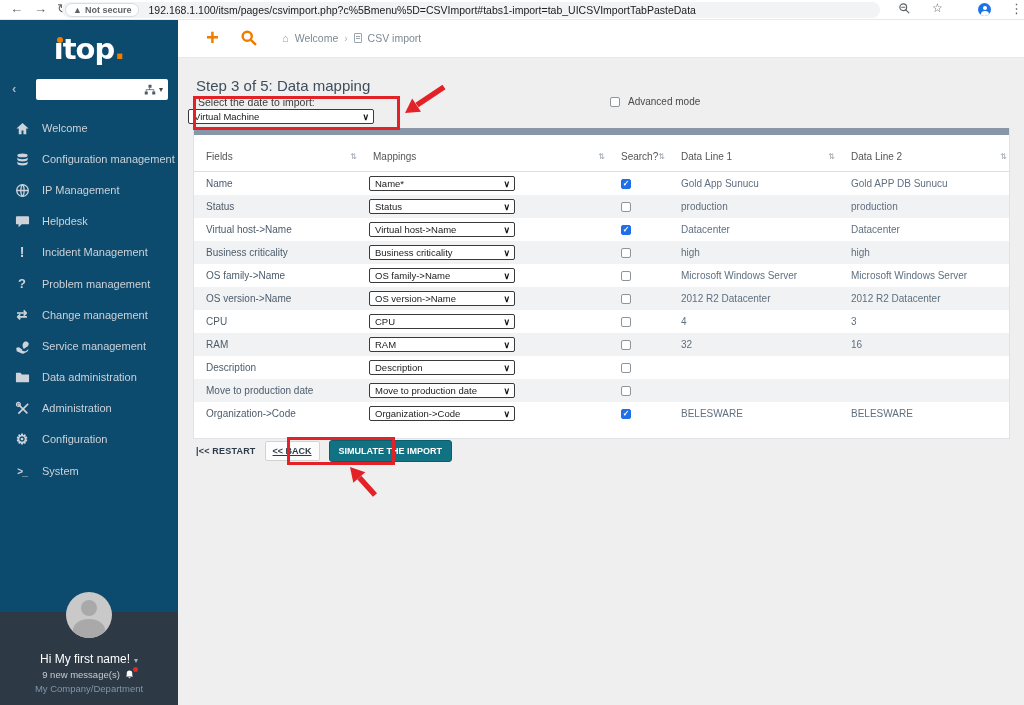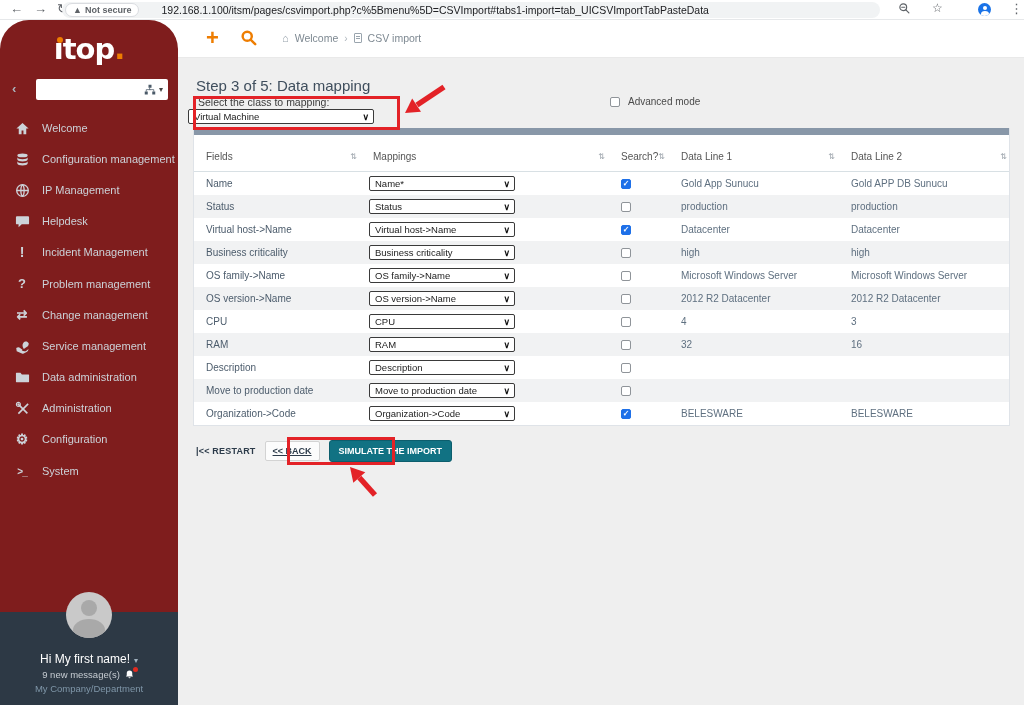--- a/index.html
+++ b/index.html
@@ -3,25 +3,25 @@
 <meta charset="utf-8">
 <style>
   * { margin:0; padding:0; box-sizing:border-box; }
   html,body { width:1024px; height:705px; font-family:"Liberation Sans",sans-serif; background:#fff; overflow:hidden; }
 
   
   #browser-bar { position:absolute; top:0; left:0; width:1024px; height:20px; background:#fff; border-bottom:1px solid #e6e8ea; z-index:5; }
   .nav-ic { position:absolute; top:1px; font-size:13px; color:#5f6368; cursor:default; }
   #omnibox { position:absolute; left:62px; top:2px; width:818px; height:16px; background:#f1f3f4; border-radius:8px; display:flex; align-items:center; }
   #security-chip { display:flex; align-items:center; gap:3px; background:#fff; border:1px solid #dadce0; border-radius:8px; height:14px; padding:0 7px; margin-left:3px; font-size:9px; font-weight:bold; color:#5f6368; }
-  #url-text { font-size:10.5px; color:#202124; margin-left:22px; white-space:nowrap; }
+  #url-text { font-size:10.5px; color:#202124; margin-left:9px; white-space:nowrap; }
   .warn-ic { font-size:9px; color:#5f6368; }
 
   
-  #sidebar { position:absolute; top:20px; left:0; width:178px; height:685px; background:#7f1d1d; z-index:4;border-radius:29px; }
+  #sidebar { position:absolute; top:20px; left:0; width:178px; height:685px; background:#0c4a6e; z-index:4; }
   #logo { position:relative; height:58px; display:flex; align-items:center; justify-content:center; }
   #logo .logo-word { position:relative; font-family:"DejaVu Sans",sans-serif; font-weight:bold; font-size:29px; color:#fff; letter-spacing:-1px; }
   #logo .i-dot { position:absolute; left:3px; top:5px; width:6px; height:6px; border-radius:50%; background:#ee7d01; }
   #logo .end-dot { color:#ee7d01; }
   #sidebar-search-row { position:relative; height:28px; }
   #collapse-icon { position:absolute; left:12px; top:3px; color:#aab4bd; font-size:13px; font-weight:bold; }
   #org-selector { position:absolute; left:36px; top:1px; width:132px; height:21px; background:#fff; border-radius:2px; display:flex; align-items:center; justify-content:flex-end; padding-right:5px; gap:3px; }
   #org-selector .caret { font-size:8px; color:#444; }
   #menu { position:absolute; top:92px; left:0; width:178px; }
   .menu-item { height:31.2px; display:flex; align-items:center; cursor:pointer; }
@@ -57,21 +57,21 @@
   .fake-select { background:#fff; border:1px solid #3a3a3a; border-radius:2px; display:flex; align-items:center; padding:0 4px 0 5px; font-size:9.5px; color:#222; cursor:pointer; }
   .fake-select .caret { margin-left:auto; font-size:9px; font-weight:bold; color:#111; }
   #class-select { position:absolute; left:10px; top:51px; width:186px; height:15px; }
   #advanced-wrap { position:absolute; left:432px; top:38px; display:flex; align-items:center; gap:8px; }
   .checkbox { width:10px; height:10px; border:1px solid #8f9499; border-radius:2px; background:#fff; display:inline-flex; align-items:center; justify-content:center; cursor:pointer; flex:none; }
   .checkbox.checked { background:#1e70e8; border-color:#1e70e8; color:#fff; font-size:8px; font-weight:bold; }
   .checkbox.checked::after { content:"✓"; line-height:1; }
   #advanced-label { font-size:10px; color:#4a4a4a; }
 
   
-  #mapping-table { position:absolute; left:15px; top:70px; width:817px; background:#fff; border:1px solid #dfe3e8; border-top:none; }
+  #mapping-table { position:absolute; left:15px; top:70px; width:817px; background:#fff; border:1px solid #dfe3e8; border-top:none; padding-bottom:13px; }
   #table-topbar { height:7px; background:#8897a8; }
   .tgrid { display:grid; grid-template-columns:167px 248px 60px 170px 172px; align-items:center; }
   #thead { height:31px; border-bottom:1px solid #d8e0e4; margin-top:6px; }
   .th { display:flex; align-items:center; height:100%; padding-left:12px; padding-right:4px; font-size:10px; color:#555; }
   .sort-icon { margin-left:auto; font-size:8px; color:#9aa2aa; cursor:pointer; }
   .trow { height:23px; font-size:10px; color:#4c5c6c; }
   .trow.alt { background:#f1f2f3; }
   .cell { padding-left:12px; display:flex; align-items:center; overflow:hidden; white-space:nowrap; }
   .cell.c-map { padding-left:8px; }
   .map-select { width:146px; height:15px; }
@@ -235,21 +235,21 @@
     <span class="bc-ic">⌂</span>
     <span>Welcome</span>
     <span class="bc-sep">›</span>
     <span class="file-ic"></span>
     <span>CSV import</span>
   </div>
 </div>
 
 <div id="main">
   <div id="page-title">Step 3 of 5: Data mapping</div>
-  <div id="class-label">Select the class to mapping:</div>
+  <div id="class-label">Select the date to import:</div>
   <div id="class-select" class="fake-select">
     <span>Virtual Machine</span>
       <span class="caret">∨</span>
   </div>
   <div id="advanced-wrap">
     <span class="checkbox"></span>
     <span id="advanced-label">Advanced mode</span>
   </div>
 
   <div id="mapping-table">

